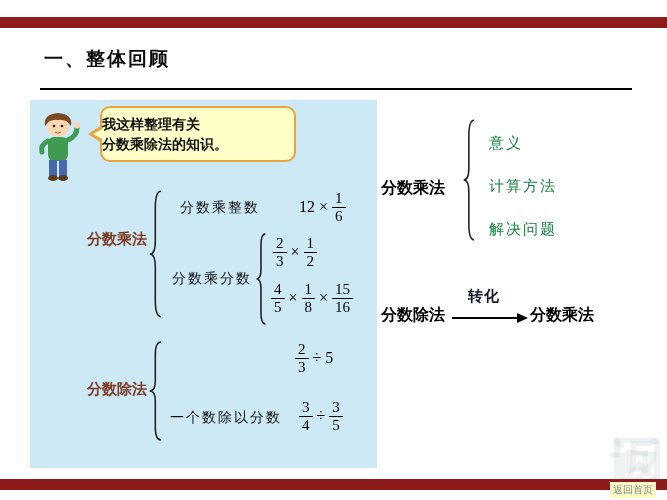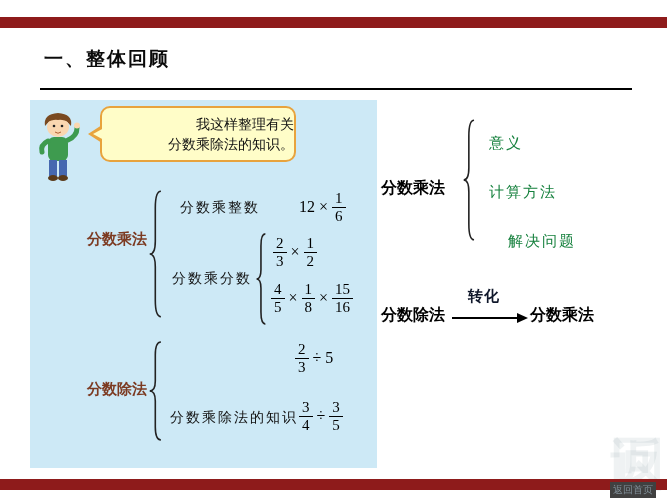--- a/index.html
+++ b/index.html
@@ -12,42 +12,42 @@
 
   .title { position: absolute; left: 44px; top: 46px; font-size: 19px; font-weight: bold; color: #0a0a0a; letter-spacing: 2px; }
   .title-underline { position: absolute; left: 40px; top: 88px; width: 592px; height: 2px; background: #000; }
 
   .panel { position: absolute; left: 30px; top: 100px; width: 347px; height: 368px; background: #CDE9F6; }
 
   .boy { position: absolute; left: 33px; top: 110px; width: 50px; height: 72px; }
 
   .bubble { position: absolute; left: 100px; top: 106px; width: 192px; height: 52px; background: #FFFDC8;
             border: 2px solid #E8A33D; border-radius: 10px; display: flex; flex-direction: column;
-            justify-content: center; align-items: flex-end; font-size: 14px; font-weight: normal; color: #111; line-height: 1.45; }
+            justify-content: center; align-items: flex-start; font-size: 14px; font-weight: bold; color: #111; line-height: 1.45; }
   .bubble::before { content: ""; position: absolute; left: -14px; top: 17px; border: 9px solid transparent; border-left: 0; border-right: 14px solid #E8A33D; }
   .bubble::after  { content: ""; position: absolute; left: -9px; top: 20px; border: 6px solid transparent; border-left: 0; border-right: 11px solid #FFFDC8; }
 
   .group-label { position: absolute; font-size: 15px; font-weight: bold; color: #7C3A21; font-family: "Liberation Serif", serif; }
   .branch-label { position: absolute; font-size: 14px; color: #111; letter-spacing: 2px; font-family: "Liberation Serif", serif; }
 
   .expr { position: absolute; display: flex; align-items: center; gap: 4px; font-size: 16px; color: #000; font-family: "Liberation Serif", serif; }
   .frac { display: inline-flex; flex-direction: column; align-items: center; line-height: 1.1; font-size: 15px; }
   .frac .num { padding: 0 3px; border-bottom: 1px solid #000; }
   .frac .den { padding: 0 3px; }
 
   .brace { position: absolute; }
   .brace svg { display: block; width: 100%; height: 100%; }
 
   .right-label { position: absolute; font-size: 16px; font-weight: bold; color: #000; }
   .right-item { position: absolute; font-size: 15px; color: #15803d; letter-spacing: 2px; }
   .transform-label { position: absolute; font-size: 15px; font-weight: bold; color: #0f172a; letter-spacing: 1px; }
   .arrow { position: absolute; height: 2px; background: #000; }
   .arrow::after { content: ""; position: absolute; right: -10px; top: -4px; border-left: 11px solid #000; border-top: 5px solid transparent; border-bottom: 5px solid transparent; }
 
-  .badge { position: absolute; left: 610px; top: 482px; font-size: 10px; color: #7f8d96; background: #404040; padding: 1px 3px; z-index: 5; }
+  .badge { position: absolute; left: 610px; top: 482px; font-size: 10px; color: #7f8d96; background: #fef9c3; padding: 1px 3px; z-index: 5; }
   .ghost { position: absolute; left: 600px; top: 390px; font-size: 56px; font-weight: bold;
            color: rgba(145,160,170,0.14); writing-mode: vertical-rl; letter-spacing: 4px; pointer-events: none; }
 </style>
 </head>
 <body>
 
 <div class="slide">
 
   <div class="bar top"></div>
 
@@ -147,21 +147,21 @@
 
   <div class="expr" style="left:295px; top:341px;">
     <span class="frac">
       <span class="num">2</span>
       <span class="den">3</span>
     </span>
     <span>÷</span>
     <span>5</span>
   </div>
 
-  <div class="branch-label" style="left:170px; top:409px;">分数乘除法的知识</div>
+  <div class="branch-label" style="left:170px; top:409px;">一个数除以分数</div>
 
   <div class="expr" style="left:299px; top:399px;">
     <span class="frac">
       <span class="num">3</span>
       <span class="den">4</span>
     </span>
     <span>÷</span>
     <span class="frac">
       <span class="num">3</span>
       <span class="den">5</span>
@@ -170,22 +170,22 @@
 
   <div class="right-label" style="left:381px; top:178px;">分数乘法</div>
 
   <div class="brace" style="left:463px; top:119px; width:13px; height:122px;">
     <svg viewBox="0 0 20 100" preserveAspectRatio="none">
       <path d="M17,1 Q9,1 9,14 L9,40 Q9,50 1,50 Q9,50 9,60 L9,86 Q9,99 17,99" fill="none" stroke="#222" stroke-width="1.6" vector-effect="non-scaling-stroke"></path>
     </svg>
   </div>
 
   <div class="right-item" style="left:489px; top:134px;">意义</div>
-  <div class="right-item" style="left:489px; top:177px;margin-top:6px;">计算方法</div>
-  <div class="right-item" style="left:508px; top:220px;margin-top:12px;">解决问题</div>
+  <div class="right-item" style="left:489px; top:177px;">计算方法</div>
+  <div class="right-item" style="left:489px; top:220px;">解决问题</div>
 
   <div class="right-label" style="left:381px; top:305px;">分数除法</div>
   <div class="transform-label" style="left:468px; top:287px;">转化</div>
   <div class="arrow" style="left:452px; top:317px; width:66px;"></div>
   <div class="right-label" style="left:530px; top:305px;">分数乘法</div>
 
   <div class="ghost">返回</div>
   <div class="bar bottom"></div>
   <div class="badge">返回首页</div>
 

